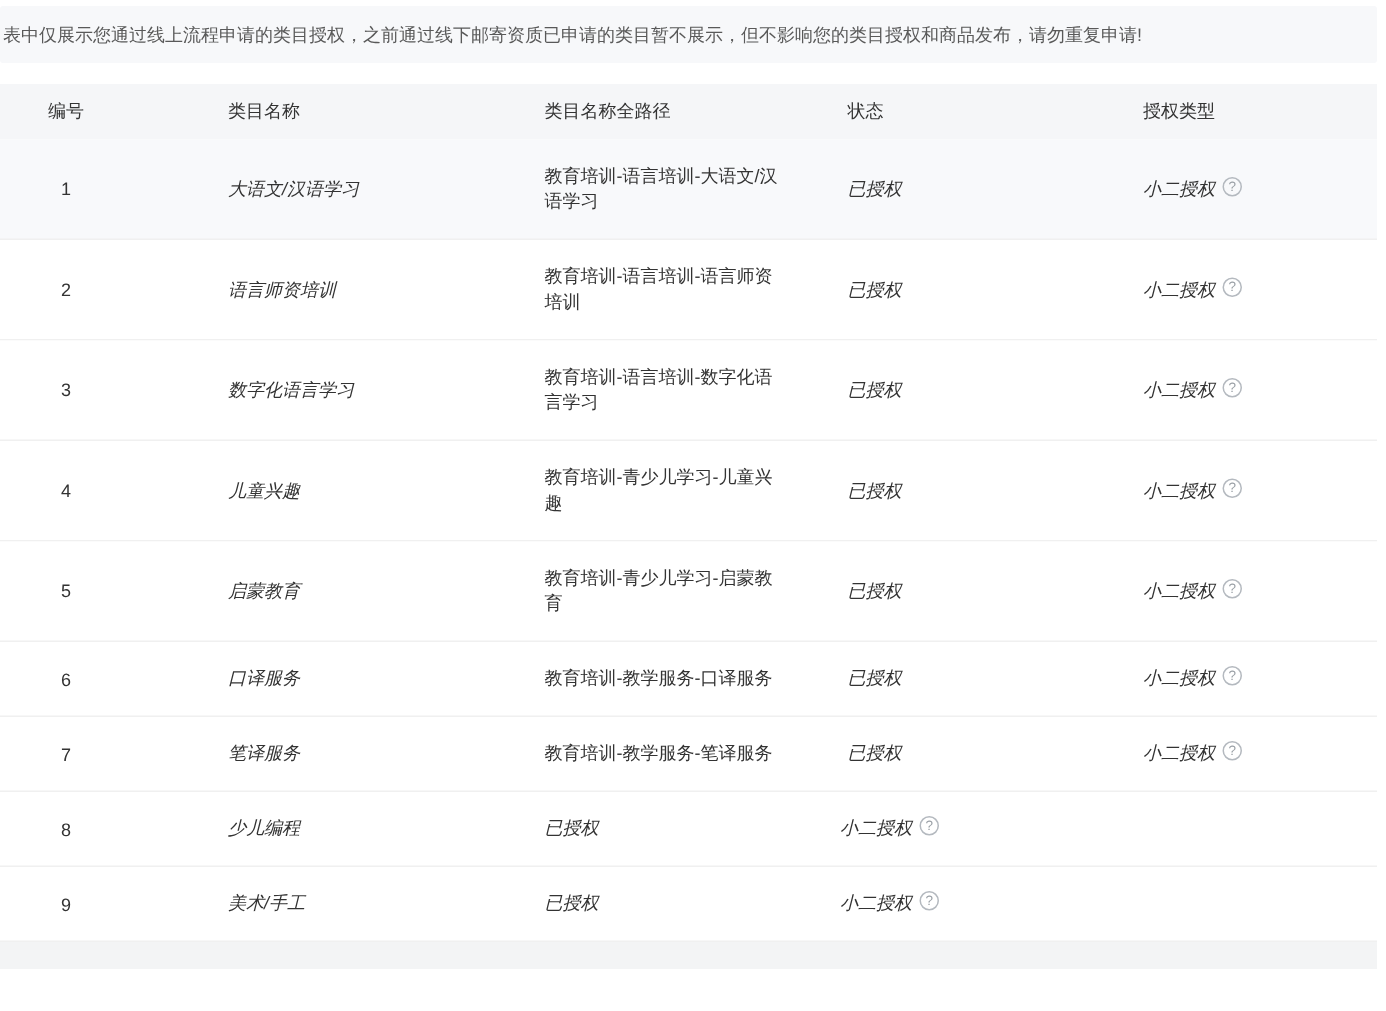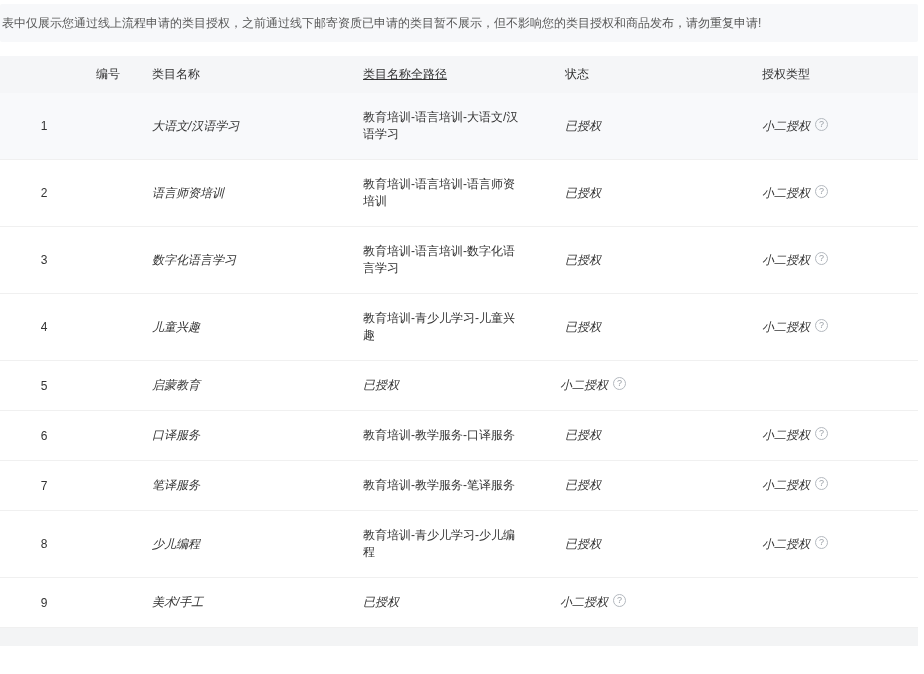--- a/index.html
+++ b/index.html
@@ -13,24 +13,24 @@
   .table-wrap { width:918px; margin-top:14px; }
 
   .thead { display:flex; align-items:center; height:37px; background:#f5f6f8;
     color:#333; font-weight:500; }
   .row { display:flex; align-items:center; min-height:50px; padding:16px 0;
     border-bottom:1px solid #f0f0f0; background:#fff; }
   .row.tinted { background:#f8f9fb; }
 
   .c1 { width:120px; flex:none; }
   .c2 { width:211px; flex:none; padding-left:32px; }
-  .c3 { width:202px; flex:none; padding-left:32px;text-decoration:underline; }
+  .c3 { width:202px; flex:none; padding-left:32px; }
   .c4 { width:197px; flex:none; padding-left:32px; }
   .c5 { flex:1; padding-left:32px; }
-  .thead .c1 { padding-left:32px;text-align:right; }
+  .thead .c1 { padding-left:32px; }
 
   .no-box { display:inline-block; width:24px; margin-left:32px; text-align:center; }
   .path-text { display:inline-block; max-width:162px; line-height:17px;
     word-break:break-all; vertical-align:middle; }
   .cell-text { line-height:17px;font-style:italic; }
 
   .auth-cell { display:flex; align-items:flex-start; }
   .help-icon { display:inline-flex; align-items:center; justify-content:center;
     width:13px; height:13px; margin-left:5px; border:1px solid #b4b9bf;
     border-radius:50%; color:#9aa0a6; font-size:9px; line-height:1; cursor:pointer; }
@@ -93,20 +93,21 @@
     <div class="c4"><span class="cell-text">已授权</span></div>
     <div class="c5 auth-cell">
         <span class="cell-text">小二授权</span>
         <span class="help-icon">?</span>
       </div>
   </div>
 
   <div class="row">
     <div class="c1"><span class="no-box">5</span></div>
     <div class="c2"><span class="cell-text">启蒙教育</span></div>
+    <div class="c3"><span class="path-text">教育培训-青少儿学习-启蒙教育</span></div>
     <div class="c4"><span class="cell-text">已授权</span></div>
     <div class="c5 auth-cell">
         <span class="cell-text">小二授权</span>
         <span class="help-icon">?</span>
       </div>
   </div>
 
   <div class="row">
     <div class="c1"><span class="no-box">6</span></div>
     <div class="c2"><span class="cell-text">口译服务</span></div>
@@ -125,21 +126,20 @@
     <div class="c4"><span class="cell-text">已授权</span></div>
     <div class="c5 auth-cell">
         <span class="cell-text">小二授权</span>
         <span class="help-icon">?</span>
       </div>
   </div>
 
   <div class="row">
     <div class="c1"><span class="no-box">8</span></div>
     <div class="c2"><span class="cell-text">少儿编程</span></div>
-    <div class="c3"><span class="path-text">教育培训-青少儿学习-少儿编程</span></div>
     <div class="c4"><span class="cell-text">已授权</span></div>
     <div class="c5 auth-cell">
         <span class="cell-text">小二授权</span>
         <span class="help-icon">?</span>
       </div>
   </div>
 
   <div class="row">
     <div class="c1"><span class="no-box">9</span></div>
     <div class="c2"><span class="cell-text">美术/手工</span></div>

